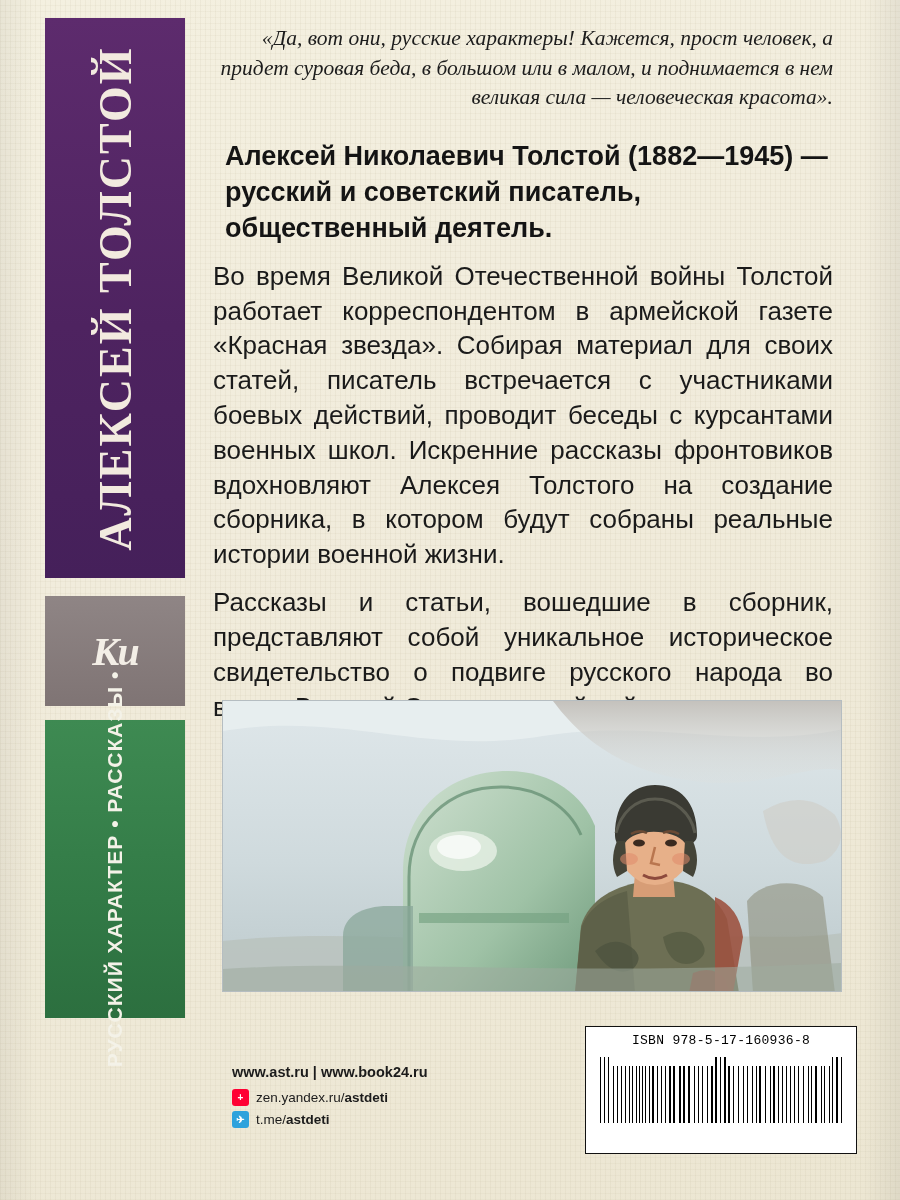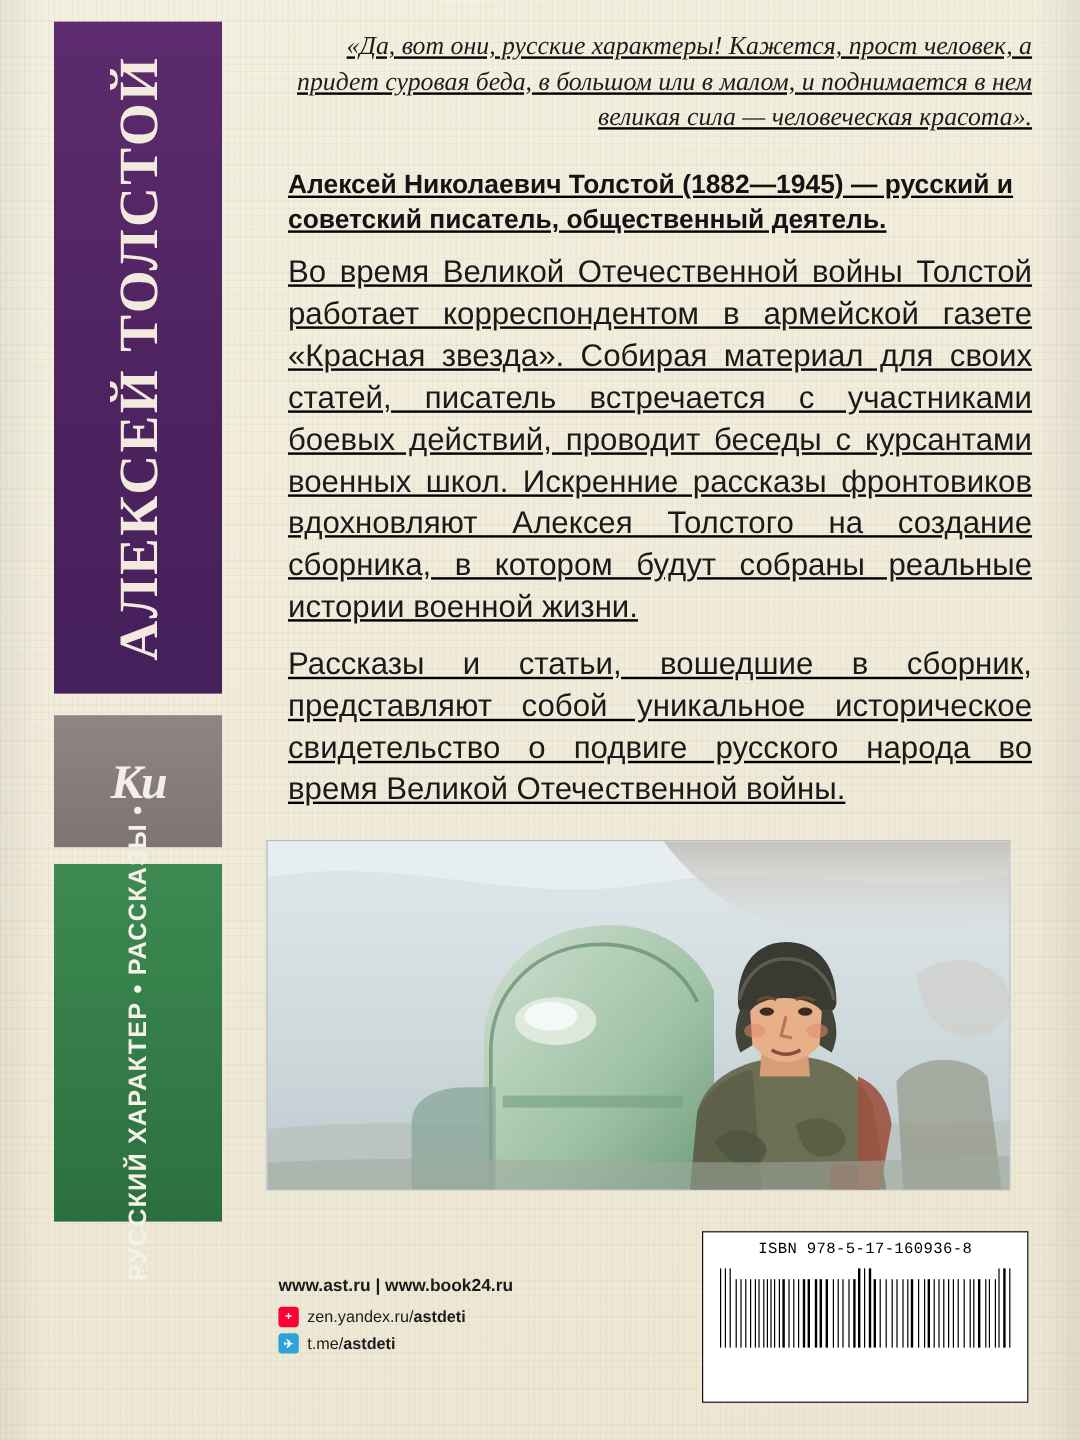--- a/index.html
+++ b/index.html
@@ -93,43 +93,43 @@
     color: #f4f2e8;
     font-family: "Liberation Sans", sans-serif;
     font-weight: bold;
     font-size: 21px;
     letter-spacing: 1px;
   }
 
   
   .content {
     position: absolute;
-    left: 240px;
+    left: 213px;
     top: 24px;
     width: 620px;
-    text-decoration: underline;
   }
 
   .epigraph {
     font-family: "Liberation Serif", serif;
     font-style: italic;
     font-size: 21.5px;
     line-height: 1.38;
     color: #1c1c1c;
     text-align: right;
     margin-bottom: 26px;
   }
 
   .lead {
     font-family: "Liberation Sans", sans-serif;
     font-weight: bold;
-    font-size: 22px;
+    font-size: 27px;
     line-height: 1.33;
     color: #141414;
     margin-bottom: 12px;
+    margin-left: 12px;
   }
 
   .para {
     font-family: "Liberation Sans", sans-serif;
     font-size: 26px;
     line-height: 1.34;
     color: #1a1a1a;
     margin-bottom: 13px;
     text-align: justify;
   }
@@ -209,21 +209,21 @@
   .zen { background: #f03; }
   .tg { background: #2ea2dc; }
   .social-row b { font-weight: bold; }
 
   
   .isbn-box {
     position: absolute;
     left: 585px;
     top: 1026px;
     width: 272px;
-    height: 143px;
+    height: 128px;
     background: #fff;
     border: 1px solid #111;
     box-sizing: border-box;
   }
   .isbn-text {
     text-align: center;
     font-family: "Liberation Mono", monospace;
     font-size: 13px;
     padding-top: 6px;
     letter-spacing: 0.3px;

